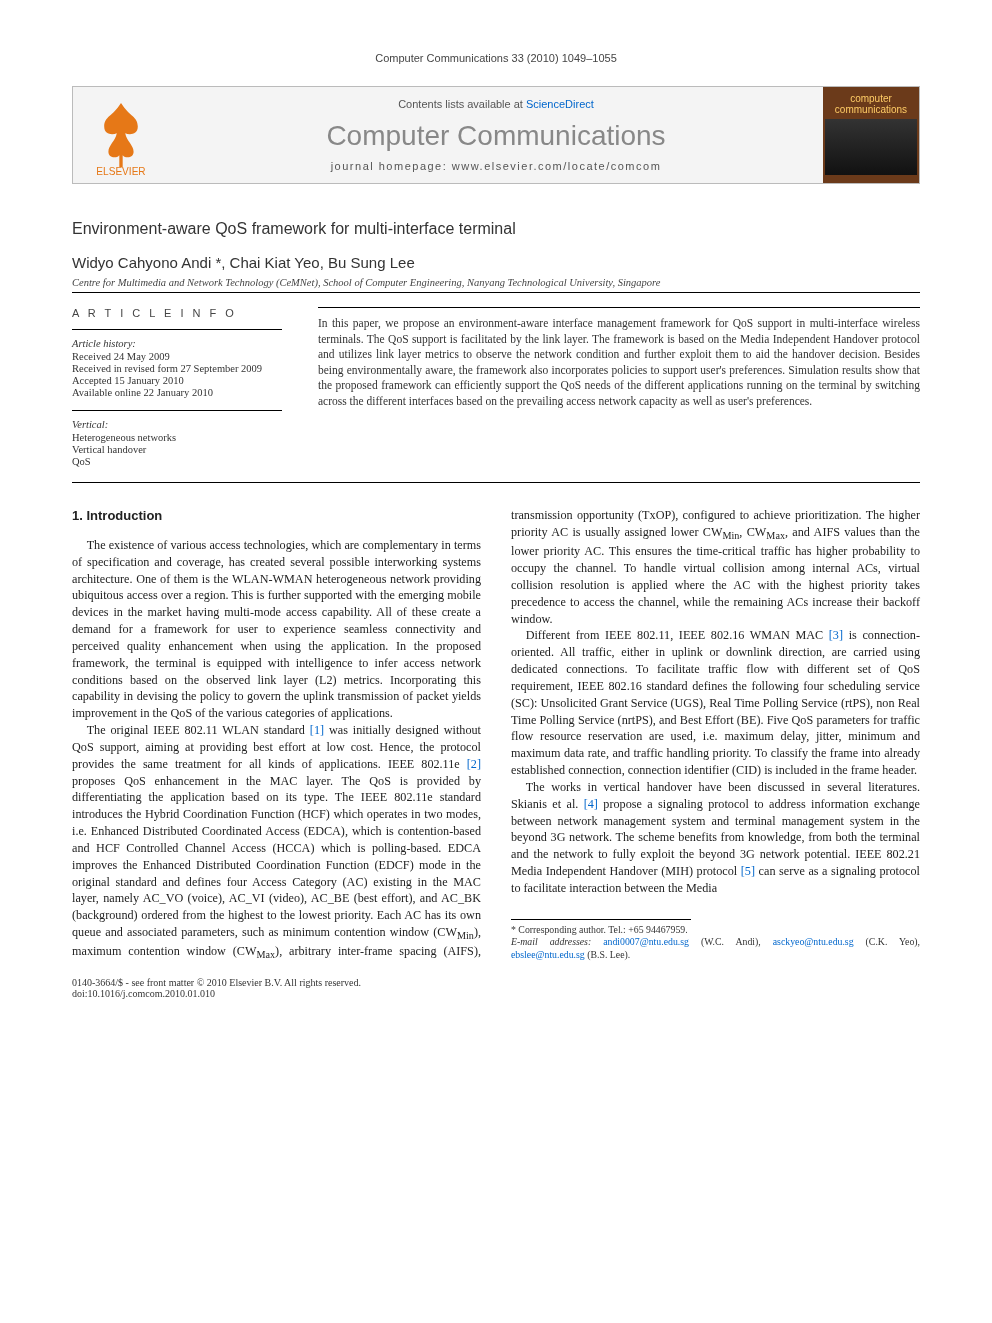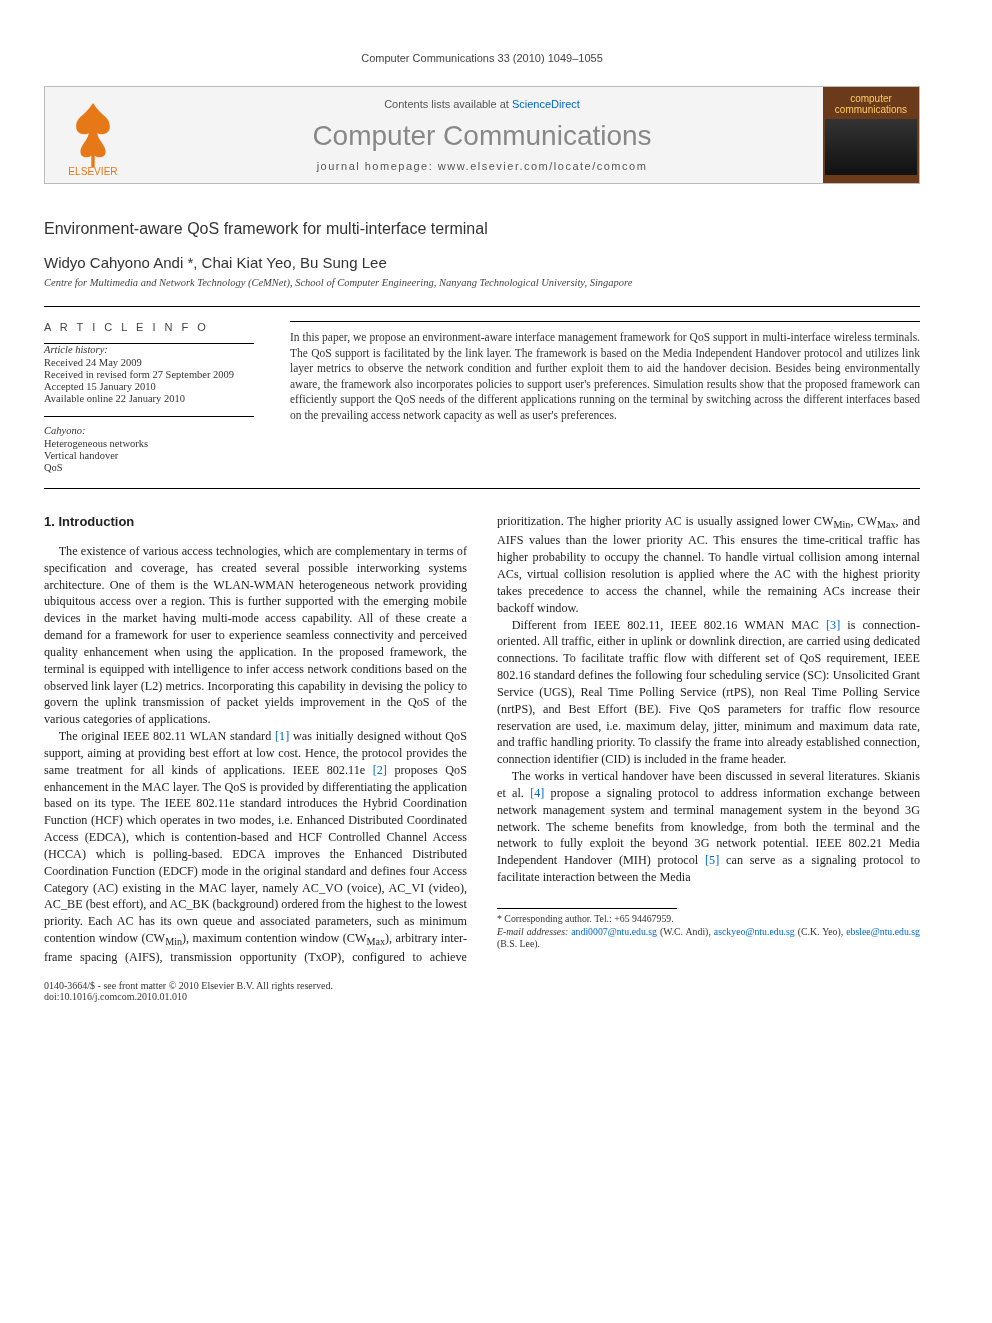--- a/index.html
+++ b/index.html
@@ -4,21 +4,21 @@
 <style>
 body {
   font-family: Georgia, 'Times New Roman', serif;
   background: #fff;
   margin: 0;
   padding: 0;
   color: #222;
   width: 992px;
 }
 .page {
-  padding: 52px 72px 40px 44px;
+  padding: 52px 72px 40px 72px;
   box-sizing: border-box;
 }
 .running-head {
   text-align: center;
   font-size: 11px;
   color: #444;
   font-family: Arial, sans-serif;
   margin-bottom: 22px;
 }
 .banner {
@@ -100,21 +100,21 @@
 .authors {
   font-family: Arial, sans-serif;
   font-size: 15px;
   color: #333;
   margin-bottom: 6px;
 }
 .affiliation {
   font-style: italic;
   font-size: 10.5px;
   color: #444;
-  margin-bottom: 18px;
+  margin-bottom: 4px;
 }
 .rule {
   border: none;
   border-top: 1px solid #000;
   margin: 0;
 }
 .meta-row {
   display: flex;
   gap: 36px;
   margin: 14px 0 14px 0;
@@ -204,29 +204,29 @@
   <h1 class="article-title">Environment-aware QoS framework for multi-interface terminal</h1>
   <div class="authors">Widyo Cahyono Andi *, Chai Kiat Yeo, Bu Sung Lee</div>
   <div class="affiliation">Centre for Multimedia and Network Technology (CeMNet), School of Computer Engineering, Nanyang Technological University, Singapore</div>
 
   <hr class="rule">
 
   <div class="meta-row">
     <div class="meta-left">
       <div class="section-label">A R T I C L E   I N F O</div>
       <hr class="rule">
-      <div style="margin-top:0">
+      <div style="margin-top:8px">
         <div class="history-label">Article history:</div>
         <div class="history-item">Received 24 May 2009</div>
         <div class="history-item">Received in revised form 27 September 2009</div>
         <div class="history-item">Accepted 15 January 2010</div>
         <div class="history-item">Available online 22 January 2010</div>
       </div>
       <hr class="rule" style="margin-top:12px">
-      <div class="kw-label" style="margin-top:8px">Cahyono:</div>
+      <div class="kw-label" style="margin-top:8px">Vertical:</div>
       <div class="kw-item">Heterogeneous networks</div>
       <div class="kw-item">Vertical handover</div>
       <div class="kw-item">QoS</div>
     </div>
     <div class="meta-right">
       <hr class="rule">
       <div class="abstract-text" style="margin-top:8px">In this paper, we propose an environment-aware interface management framework for QoS support in multi-interface wireless terminals. The QoS support is facilitated by the link layer. The framework is based on the Media Independent Handover protocol and utilizes link layer metrics to observe the network condition and further exploit them to aid the handover decision. Besides being environmentally aware, the framework also incorporates policies to support user's preferences. Simulation results show that the proposed framework can efficiently support the QoS needs of the different applications running on the terminal by switching across the different interfaces based on the prevailing access network capacity as well as user's preferences.</div>
     </div>
   </div>
 

